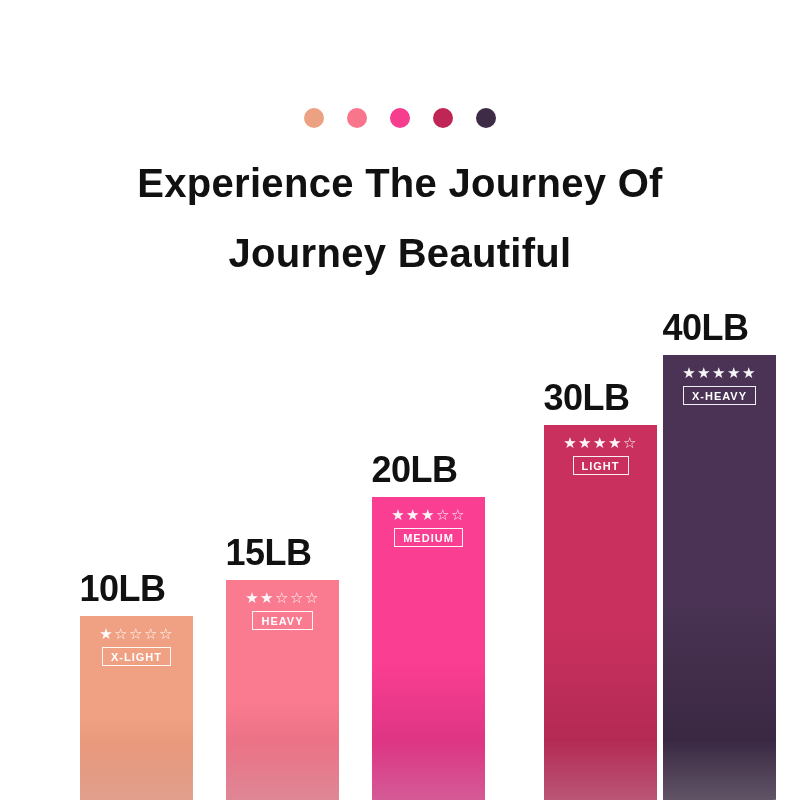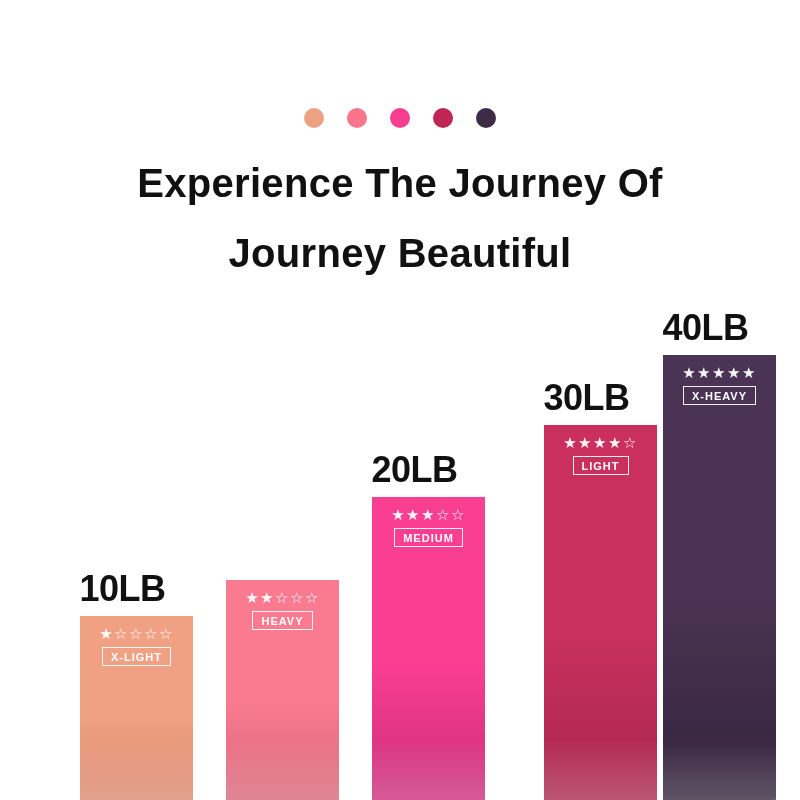--- a/index.html
+++ b/index.html
@@ -153,20 +153,21 @@
         <div class="bar-value">10LB</div>
         <div class="bar-body" style="background: linear-gradient(rgb(240, 161, 131) 0%, rgb(240, 161, 131) 55%, rgb(217, 133, 108) 100%);">
           <div class="bar-badge">
             <div class="stars">★☆☆☆☆</div>
             <div class="tier-label">X-LIGHT</div>
           </div>
           <div class="bar-fade"></div>
         </div>
       </div>
       <div class="bar-group" style="left: 198px; width: 113px; height: 220px;">
+        <div class="bar-value">15LB</div>
         <div class="bar-body" style="background: linear-gradient(rgb(250, 123, 144) 0%, rgb(250, 123, 144) 55%, rgb(215, 101, 120) 100%);">
           <div class="bar-badge">
             <div class="stars">★★☆☆☆</div>
             <div class="tier-label">HEAVY</div>
           </div>
           <div class="bar-fade"></div>
         </div>
       </div>
       <div class="bar-group" style="left: 344px; width: 113px; height: 303px;">
         <div class="bar-value">20LB</div>

